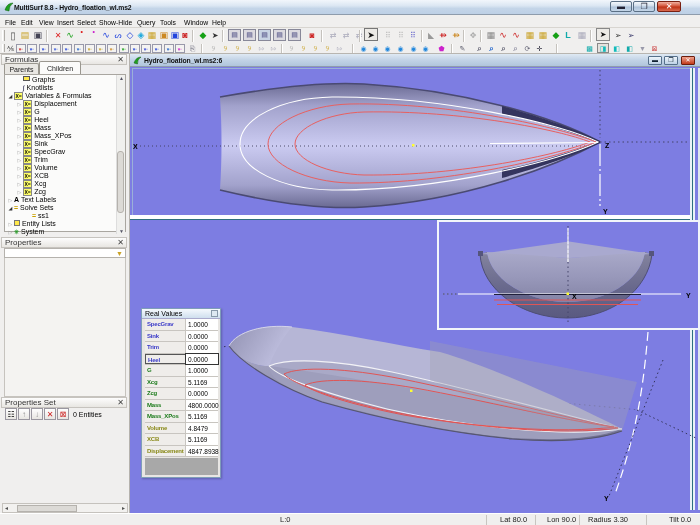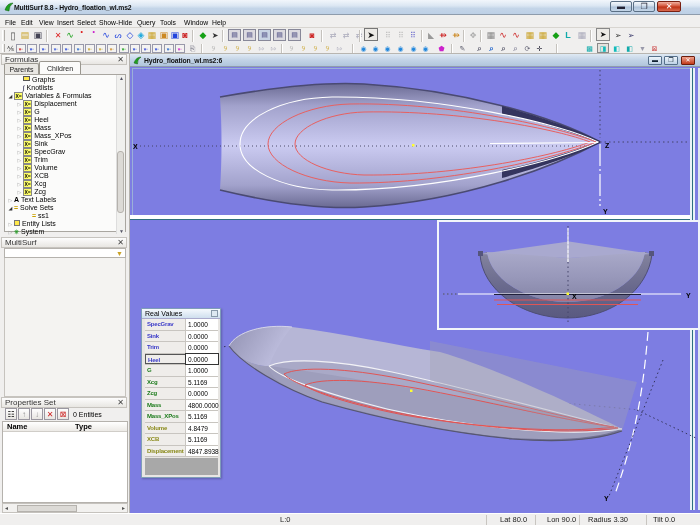--- a/index.html
+++ b/index.html
@@ -243,39 +243,33 @@
       <div class="trow" style="top:129px;padding-left:2px;"><span class="ar" style="color:#333;">◢</span><span class="ico" style="color:#caa200;font-size:7px;font-weight:bold;">=</span> Solve Sets</div>
       <div class="trow" style="top:137px;padding-left:20px;"><span class="ar"></span><span class="ico" style="color:#caa200;font-size:7px;font-weight:bold;">=</span> ss1</div>
       <div class="trow" style="top:145px;padding-left:2px;"><span class="ar">▷</span><span class="ico" style="display:inline-block;width:6px;height:6px;background:#ffe84a;border:1px solid #777;vertical-align:0px;"></span> Entity Lists</div>
       <div class="trow" style="top:153px;padding-left:2px;"><span class="ar">▷</span><span class="ico" style="color:#2a9a2a;font-size:6px;">✳</span> System</div>
       <div id="treescroll">
           <span style="position:absolute;right:1px;top:0;font-size:5px;color:#556;">▲</span>
           <div id="treethumb"></div>
           <span style="position:absolute;right:1px;bottom:0;font-size:5px;color:#556;">▼</span>
         </div>
     </div>
-    <div class="phdr" style="top:183px;"><span>MultiSurf</span><span class="x">✕</span></div>
+    <div class="phdr" style="top:183px;"><span>Properties</span><span class="x">✕</span></div>
     <div id="propfilter">
         <span style="position:absolute;right:2px;top:1px;font-size:7px;color:#c9a227;">▼</span>
       </div>
     <div id="propbody"></div>
     <div class="phdr" style="top:343px;"><span>Properties Set</span><span class="x">✕</span></div>
     <div id="selbtns">
       <div class="sbtn" style="left:3px;">☷</div>
       <div class="sbtn" style="left:16px;color:#999;">↑</div>
       <div class="sbtn" style="left:29px;color:#999;">↓</div>
       <div class="sbtn" style="left:42px;color:#c22;">✕</div>
       <div class="sbtn" style="left:55px;color:#c22;">⊠</div>
       <span style="position:absolute;left:71px;top:3px;font-size:7px;">0 Entities</span>
-    </div>
-    <div id="sellist">
-      <div id="selhdr">
-          <span style="position:absolute;left:4px;">Name</span>
-          <span style="position:absolute;left:72px;">Type</span>
-        </div>
     </div>
     <div id="selscroll">
         <span style="position:absolute;left:1px;top:1px;font-size:5px;color:#555;">◄</span>
         <div id="selthumb"></div>
         <span style="position:absolute;right:1px;top:1px;font-size:5px;color:#555;">►</span>
       </div>
   </div>
 
   <div id="mdi" class="abs">
     <div id="mdititle">
@@ -443,15 +437,15 @@
       </div>
       <div style="position:absolute;left:3px;top:149px;width:73px;height:17px;background:#a8a8a8;"></div>
     </div>
   </div>
 
   <div id="statusbar" class="abs">
     <span style="position:absolute;left:280px;top:1px;">L:0</span>
     <div class="cell" style="left:486px;width:49px;padding-left:13px;">Lat 80.0</div>
     <div class="cell" style="left:535px;width:44px;padding-left:11px;">Lon 90.0</div>
     <div class="cell" style="left:579px;width:67px;padding-left:8px;">Radius 3.30</div>
-    <div class="cell" style="left:646px;width:50px;padding-left:6px;">Tilt 0.0</div>
+    <div class="cell" style="left:646px;width:50px;padding-left:22px;">Tilt 0.0</div>
   </div>
 </div>
 
 </body></html>

